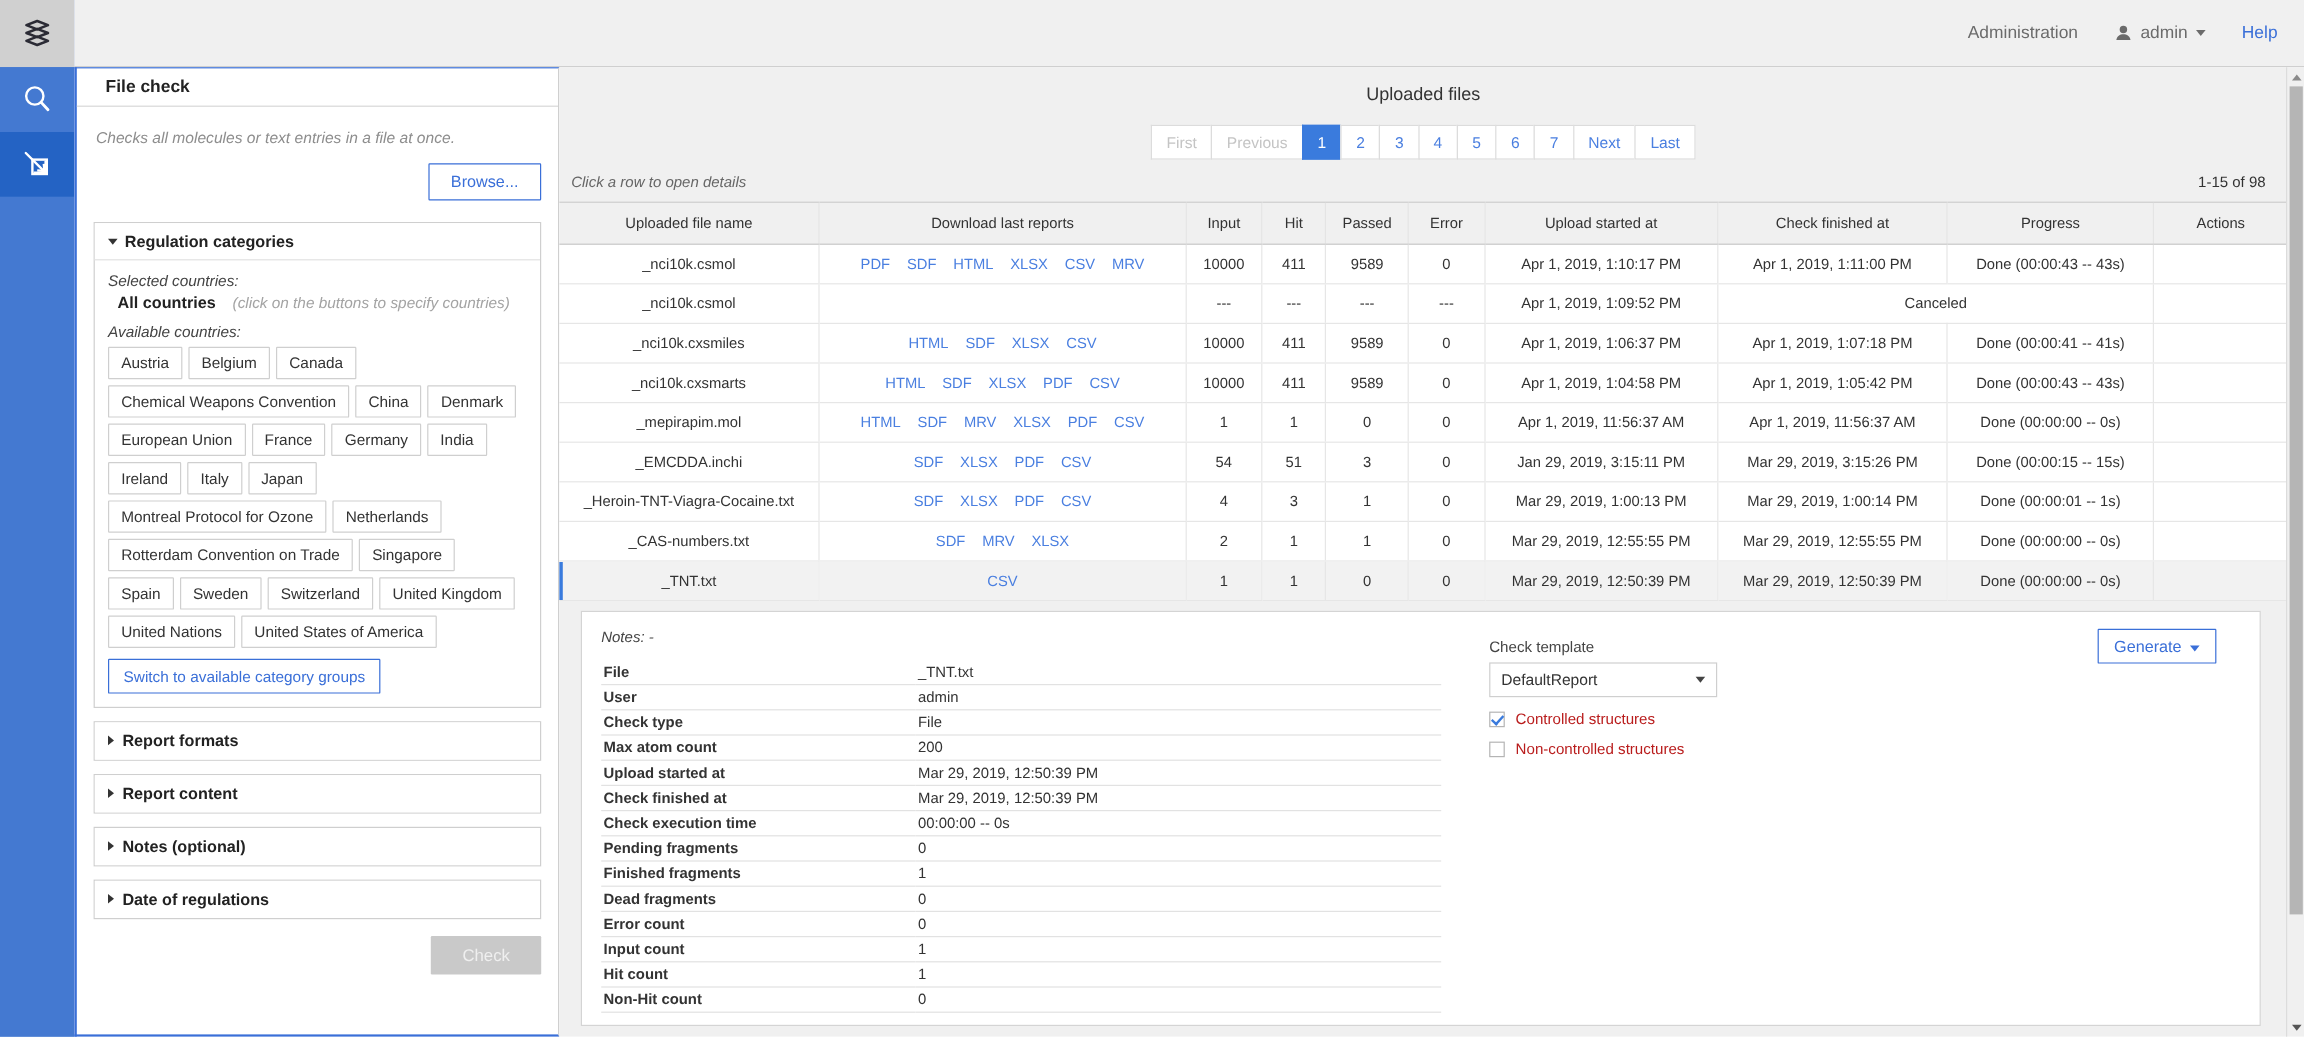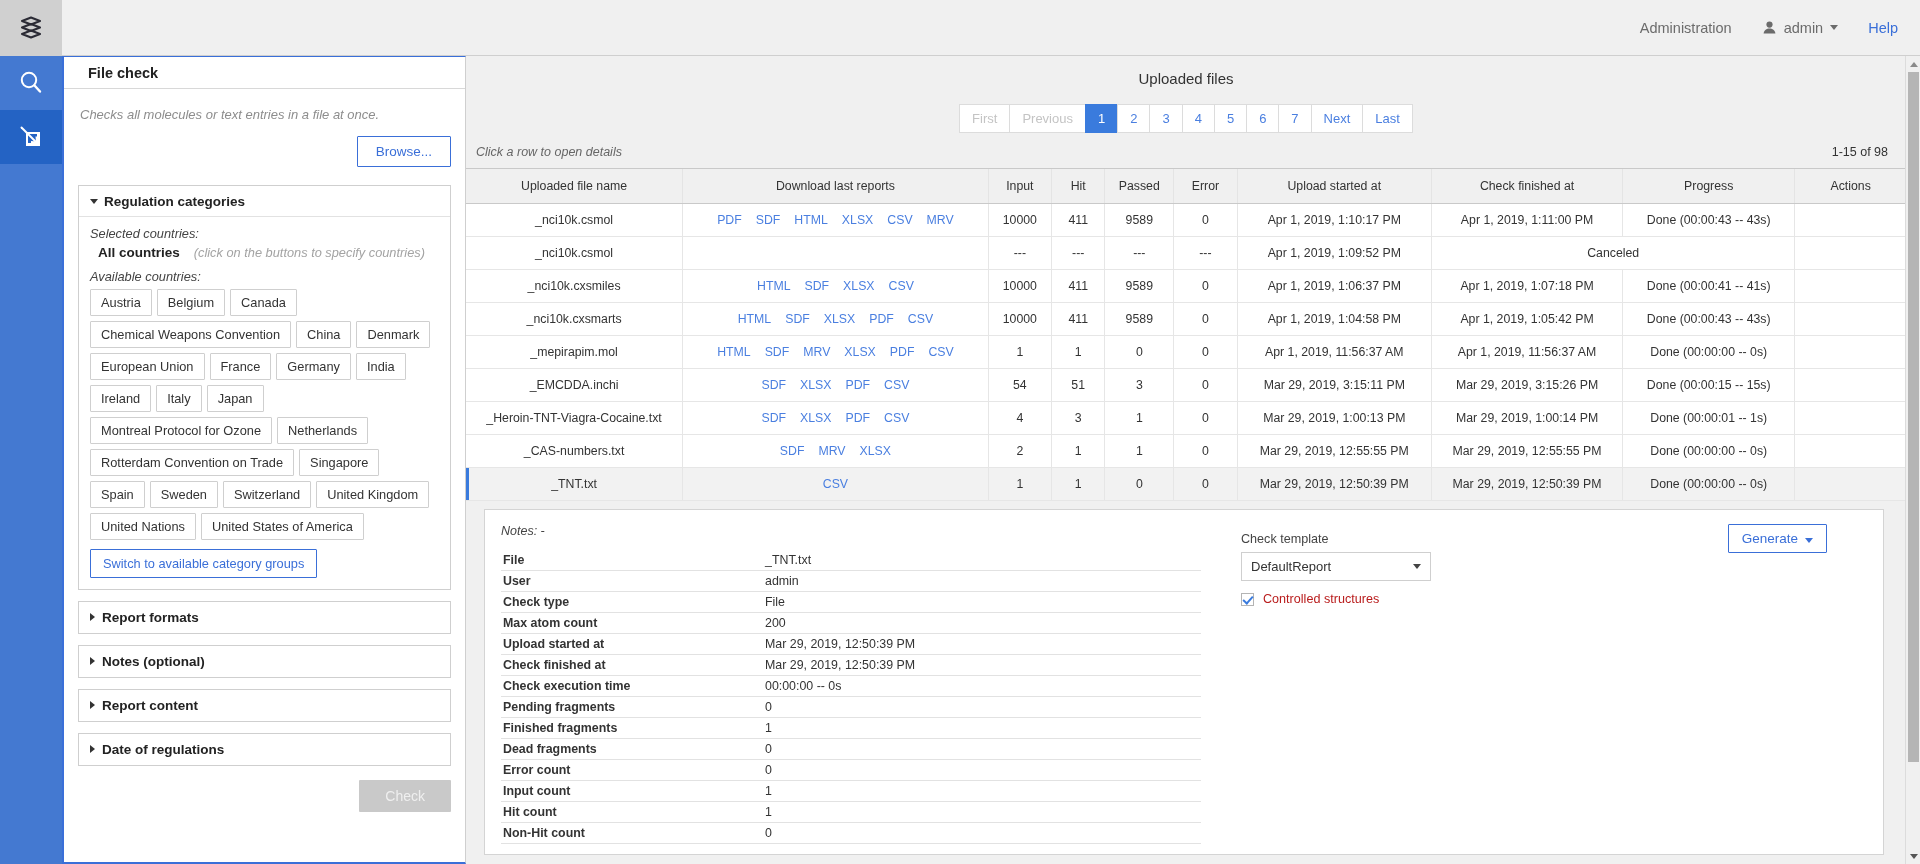--- a/index.html
+++ b/index.html
@@ -173,21 +173,21 @@
   .card-right { flex: 1; padding-left: 40px; position: relative; padding-top: 8px; }
   .notes-line { font-style: italic; color: #444; font-size: 12.5px; margin-bottom: 12px; }
   table.kv { width: 100%; border-collapse: collapse; }
   table.kv td {
     font-size: 12.4px; padding: 3px 2px; border-bottom: 1px solid #e2e2e2;
   }
   table.kv td.k { font-weight: bold; color: #333; width: 262px; }
   table.kv td.v { color: #333; }
   table.kv td.a { text-align: right; }
 
-  .gen-wrap { position: absolute; right: 40px; top: 0; }
+  .gen-wrap { position: absolute; right: 20px; top: 0; }
   .btn-gen {
     border: 1px solid #3a6fd8; color: #3a6fd8; background: #fff;
     padding: 6px 13px; font-size: 13.5px; cursor: pointer; border-radius: 1px;
   }
   .btn-gen .caret-dn { border-top-color: #3a6fd8; }
   .rt-label { font-size: 12.6px; color: #444; margin-bottom: 6px; }
   .select-box {
     width: 190px; height: 29px; border: 1px solid #cfcfcf; background: #fff;
     display: flex; align-items: center; justify-content: space-between;
     padding: 0 9px; font-size: 13px; color: #333; cursor: pointer;
@@ -320,26 +320,26 @@
         </div>
       </div>
 
       <div class="acc">
         <div class="acc-head">
           <span class="tri-r"></span><span>Report formats</span>
         </div>
       </div>
       <div class="acc">
         <div class="acc-head">
-          <span class="tri-r"></span><span>Notes (optional)</span>
+          <span class="tri-r"></span><span>Report content</span>
         </div>
       </div>
       <div class="acc">
         <div class="acc-head">
-          <span class="tri-r"></span><span>Report content</span>
+          <span class="tri-r"></span><span>Notes (optional)</span>
         </div>
       </div>
       <div class="acc">
         <div class="acc-head">
           <span class="tri-r"></span><span>Date of regulations</span>
         </div>
       </div>
 
       <div class="check-row">
         <button class="btn-disabled">Check</button>
@@ -456,21 +456,21 @@
             <td>Done (00:00:00 -- 0s)</td>
             <td></td>
           </tr>
           <tr>
             <td>_EMCDDA.inchi</td>
             <td class="dl"><a>SDF</a><a>XLSX</a><a>PDF</a><a>CSV</a></td>
             <td class="num">54</td>
             <td class="num">51</td>
             <td class="num">3</td>
             <td class="num">0</td>
-            <td>Mar 29, 2019, 3:15:11 PM</td>
+            <td>Jan 29, 2019, 3:15:11 PM</td>
             <td>Mar 29, 2019, 3:15:26 PM</td>
             <td>Done (00:00:15 -- 15s)</td>
             <td></td>
           </tr>
           <tr>
             <td>_Heroin-TNT-Viagra-Cocaine.txt</td>
             <td class="dl"><a>SDF</a><a>XLSX</a><a>PDF</a><a>CSV</a></td>
             <td class="num">4</td>
             <td class="num">3</td>
             <td class="num">1</td>
@@ -596,20 +596,24 @@
             <div class="rt-label">Check template</div>
             <div class="select-box">
               <span>DefaultReport</span>
               <span class="caret-dn"></span>
             </div>
             <div id="cb-list">
                 <div class="cb-row">
                   <span class="cb on"></span>
                   <span>Controlled structures</span>
                 </div>
+                <div class="cb-row">
+                  <span class="cb"></span>
+                  <span>Non-controlled structures</span>
+                </div>
               </div>
           </div>
         </div>
       </div>
     </div>
   </div>
 
   <div class="sb">
     <div class="sb-arrow">
         <span class="ar-up"></span>

